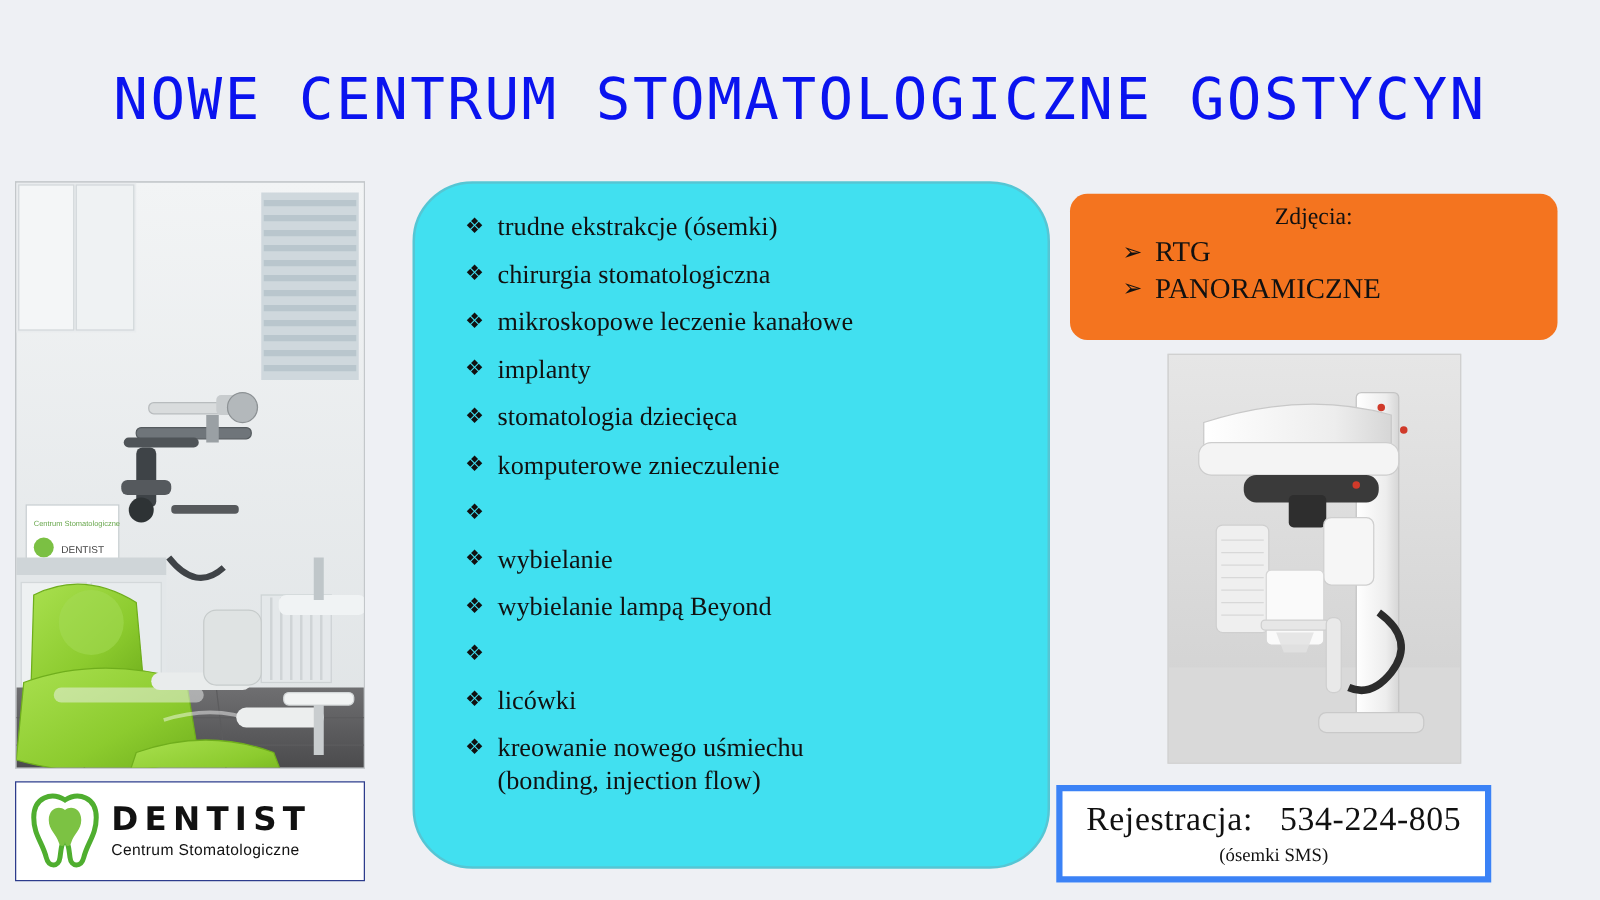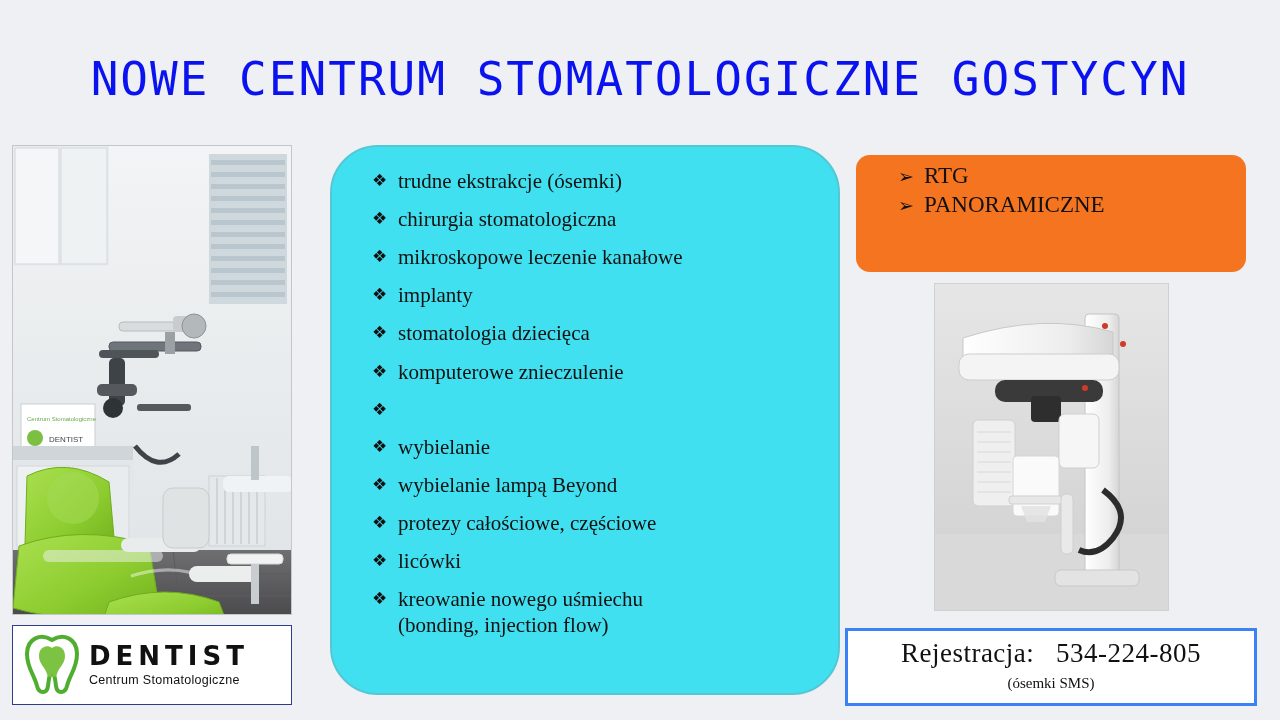--- a/index.html
+++ b/index.html
@@ -151,24 +151,24 @@
     background: #dcdcdc;
     overflow: hidden;
     border: 1px solid #d0d0d0;
   }
 
   
   .reg-box {
     position: absolute;
     left: 845px;
     top: 628px;
-    width: 412px;
+    width: 348px;
     height: 78px;
     background: #ffffff;
-    border: 3px solid #3b82f6;
+    border: 5px solid #3b82f6;
     padding-top: 7px;
   }
   .reg-line {
     text-align: center;
     font-family: "Liberation Serif", serif;
     font-size: 27px;
     color: #111;
     letter-spacing: 0.5px;
   }
   .reg-sub {
@@ -334,34 +334,34 @@
     <div class="service-item">
       <span class="service-bullet">❖</span>
       <span class="service-text">wybielanie</span>
     </div>
     <div class="service-item">
       <span class="service-bullet">❖</span>
       <span class="service-text">wybielanie lampą Beyond</span>
     </div>
     <div class="service-item">
       <span class="service-bullet">❖</span>
-      <span class="service-text">protezy całościowe, częściowe</span>
     </div>
     <div class="service-item">
       <span class="service-bullet">❖</span>
       <span class="service-text">licówki</span>
     </div>
     <div class="service-item">
       <span class="service-bullet">❖</span>
       <span class="service-text">kreowanie nowego uśmiechu
 (bonding, injection flow)</span>
     </div>
   </div>
 
   <div class="orange-box">
+    <div class="orange-heading">Zdjęcia:</div>
     <div class="orange-item">
       <span class="orange-arrow">➢</span>
       <span>RTG</span>
     </div>
     <div class="orange-item">
       <span class="orange-arrow">➢</span>
       <span>PANORAMICZNE</span>
     </div>
   </div>
 

